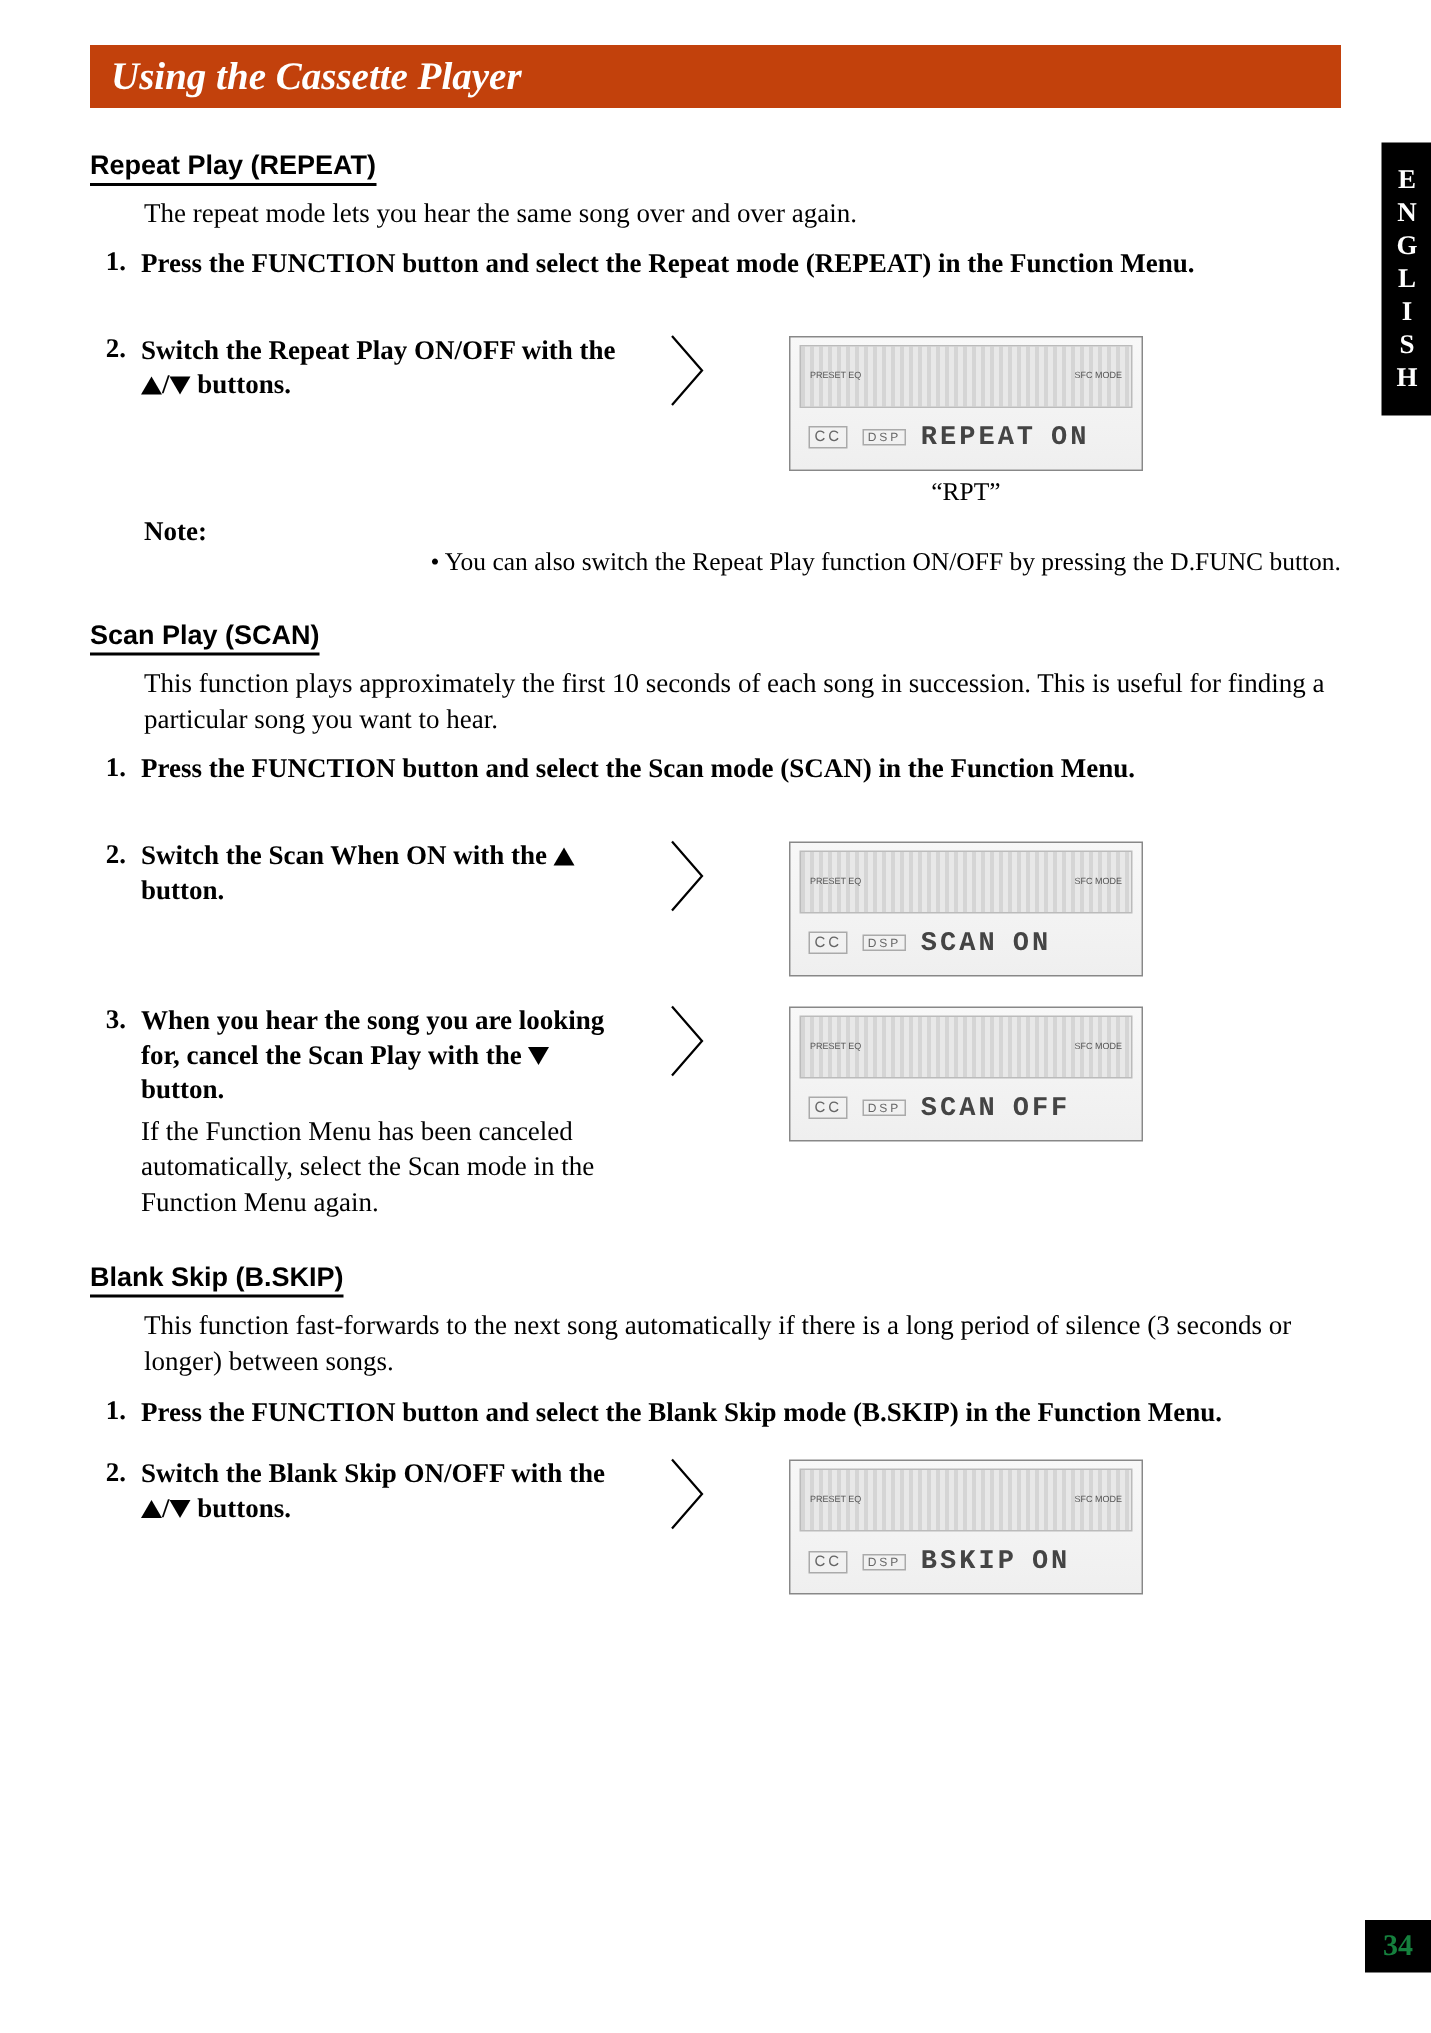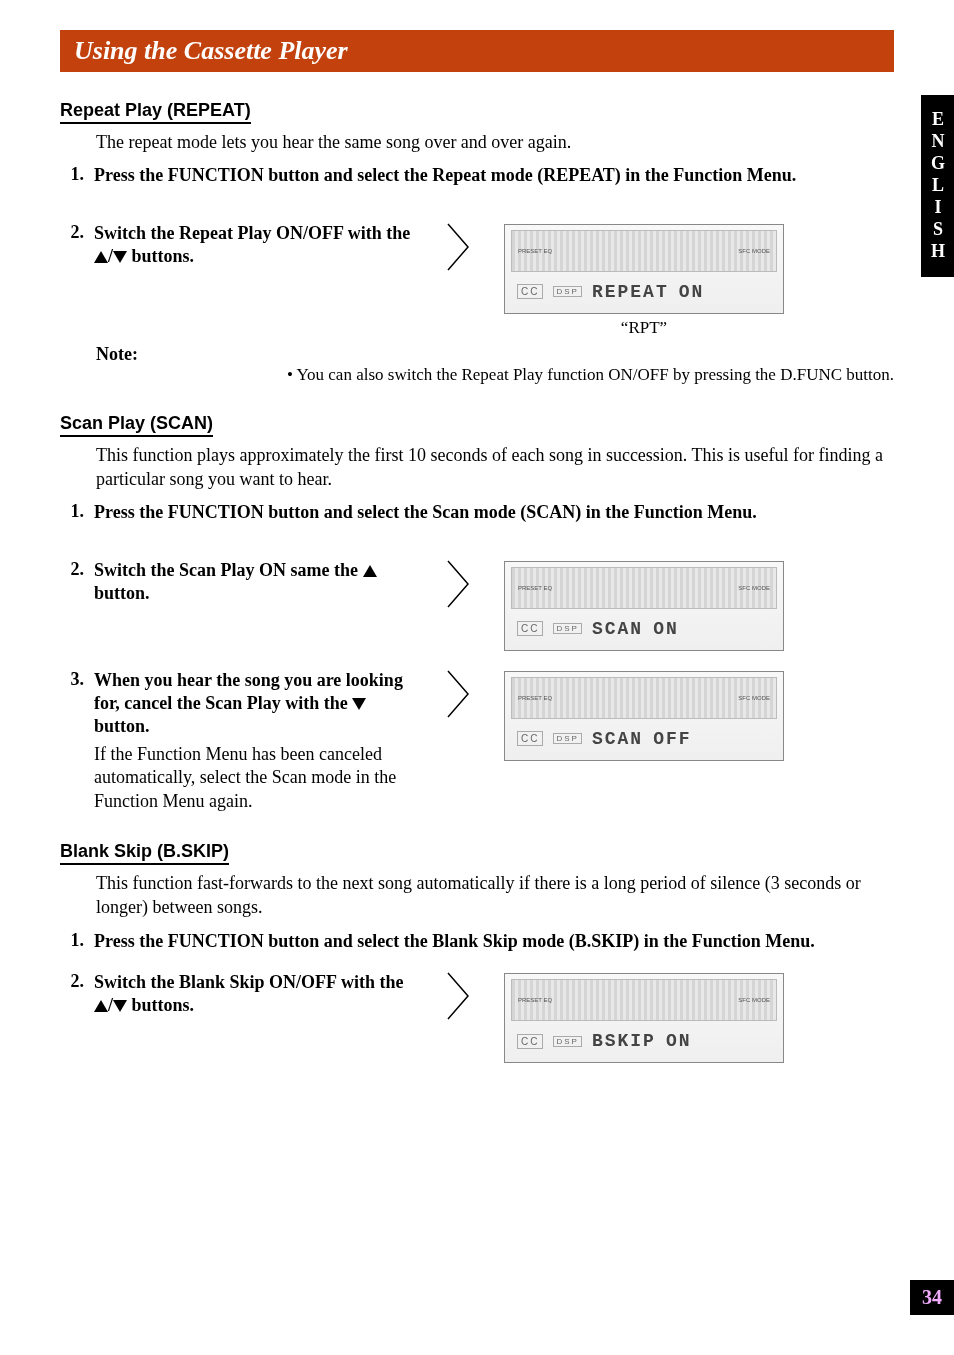--- a/index.html
+++ b/index.html
@@ -37,21 +37,21 @@
     font-weight: bold;
     font-size: 18px;
     letter-spacing: 2px;
     padding: 14px 6px;
   }
   .page-num {
     position: absolute;
     right: 0;
     bottom: 40px;
     background: #000;
-    color: #f0abfc;
+    color: #15803d;
     font-weight: bold;
     font-size: 20px;
     padding: 6px 12px;
   }
   .section {
     margin-bottom: 28px;
   }
   .sec-title {
     font-family: Arial, Helvetica, sans-serif;
     font-weight: bold;
@@ -108,21 +108,21 @@
   .arrow-svg {
     width: 26px;
     height: 50px;
   }
   .display-cell {
     flex: 0 0 300px;
     text-align: center;
     padding-top: 2px;
   }
   .display-box {
-    width: 280px;
+    width: 236px;
     height: 90px;
     border: 1px solid #888;
     background: linear-gradient(#f8f8f8,#efefef);
     display: flex;
     flex-direction: column;
     justify-content: center;
     padding: 4px 6px;
     margin: 0 auto;
   }
   .display-inner-top {
@@ -253,21 +253,21 @@
       <div class="step-num">1.</div>
       <div class="step-text-wide">
         <div class="step-bold">Press the FUNCTION button and select the Scan mode (SCAN) in the Function Menu.</div>
       </div>
     </div>
 
     <div class="step-row spacer-top">
       <div class="step-num">2.</div>
       <div class="step-text-col">
         <div class="step-bold">
-          <span>Switch the Scan Play ON same the </span><span class="tri-up"></span><span> button.</span>
+          <span>Switch the Scan When ON with the </span><span class="tri-up"></span><span> button.</span>
         </div>
       </div>
       <div class="arrow-cell">
         <svg class="arrow-svg" viewBox="0 0 26 50">
             <path d="M2 2 L22 25 L2 48" fill="none" stroke="#000" stroke-width="1.5"></path>
           </svg>
       </div>
       <div class="display-cell">
         <div class="display-box">
           <div class="display-inner-top">

